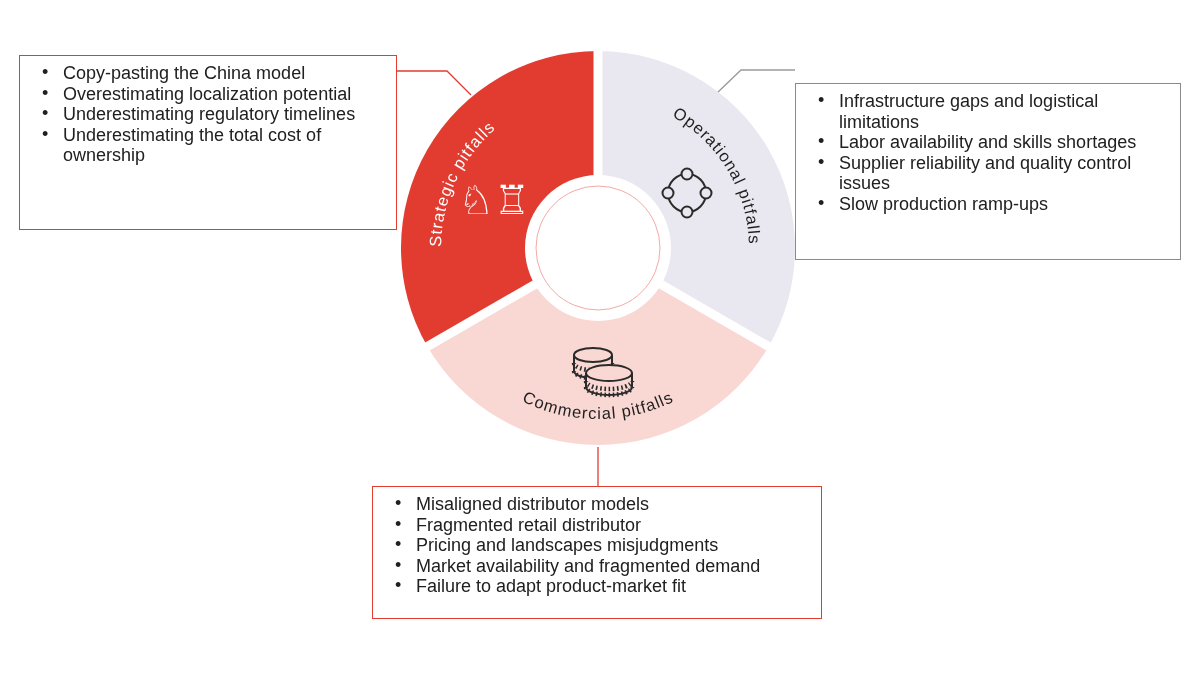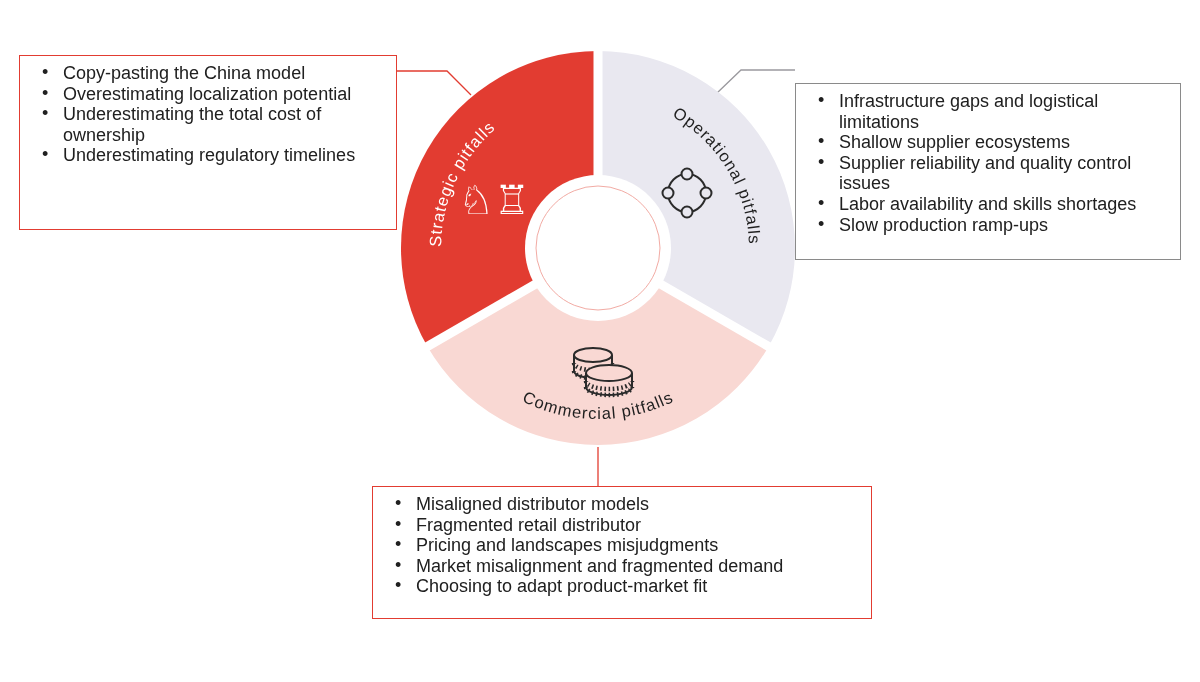--- a/index.html
+++ b/index.html
@@ -14,62 +14,61 @@
   }
   .callout ul {
     margin:0; padding:7px 8px 7px 18px; list-style:none;
     font-size:18px; line-height:20.6px; font-weight:400;
   }
   .callout li { position:relative; padding-left:25px; }
   .callout li::before { content:"\2022"; position:absolute; left:4px; top:-1px; }
   .callout-left   { left:19px;  top:55px;  width:378px; min-height:175px; }
   .callout-left li { padding-right:27px; }
   .callout-right  { left:795px; top:55px;  width:386px; min-height:177px; border-width:1px;margin-top:28px; }
-  .callout-bottom { left:372px; top:486px; width:500px; min-height:133px; }
+  .callout-bottom { left:372px; top:486px; width:450px; min-height:133px; }
   .donut { position:absolute; left:398px; top:48px; width:400px; height:400px; }
   .donut text { font-family:"Liberation Sans", sans-serif; }
   .chess-glyphs { font-family:"DejaVu Sans", sans-serif; }
 </style>
 </head>
 <body>
 
 <div class="stage">
 
   <svg class="connectors">
     <polyline points="397,71 447,71 471,95" fill="none" stroke-width="1.3" stroke="#E23C31"></polyline>
     <polyline points="795,70 741,70 717,93" fill="none" stroke-width="1.3" stroke="#9A999E"></polyline>
     <polyline points="598,447 598,486" fill="none" stroke-width="1.3" stroke="#E23C31"></polyline>
   </svg>
 
   <div class="callout callout-left" style="border-color: rgb(226, 60, 49); color: rgb(32, 32, 32);">
     <ul>
         <li>Copy-pasting the China model</li>
         <li>Overestimating localization potential</li>
+        <li>Underestimating regulatory timelines</li>
         <li>Underestimating the total cost of ownership</li>
-        <li>Underestimating regulatory timelines</li>
       </ul>
   </div>
 
   <div class="callout callout-right" style="border-color: rgb(138, 138, 138); color: rgb(32, 32, 32);">
     <ul>
         <li>Infrastructure gaps and logistical limitations</li>
-        <li>Shallow supplier ecosystems</li>
+        <li>Labor availability and skills shortages</li>
         <li>Supplier reliability and quality control issues</li>
-        <li>Labor availability and skills shortages</li>
         <li>Slow production ramp-ups</li>
       </ul>
   </div>
 
   <div class="callout callout-bottom" style="border-color: rgb(226, 60, 49); color: rgb(32, 32, 32);">
     <ul>
         <li>Misaligned distributor models</li>
         <li>Fragmented retail distributor</li>
         <li>Pricing and landscapes misjudgments</li>
-        <li>Market misalignment and fragmented demand</li>
-        <li>Choosing to adapt product-market fit</li>
+        <li>Market availability and fragmented demand</li>
+        <li>Failure to adapt product-market fit</li>
       </ul>
   </div>
 
   <svg class="donut" viewBox="0 0 400 400">
 
     <g id="donut-base">
         <path d="M200,200 L29.39,298.50 A197,197 0 0 1 200.00,3.00 Z" fill="#E23C31"></path>
         <path d="M200,200 L200.00,3.00 A197,197 0 0 1 370.61,298.50 Z" fill="#E9E8F0"></path>
         <path d="M200,200 L370.61,298.50 A197,197 0 0 1 29.39,298.50 Z" fill="#F9D8D3"></path>
         <line x1="200" y1="200" x2="26.79" y2="300.00" stroke="#fff" stroke-width="9"></line>

